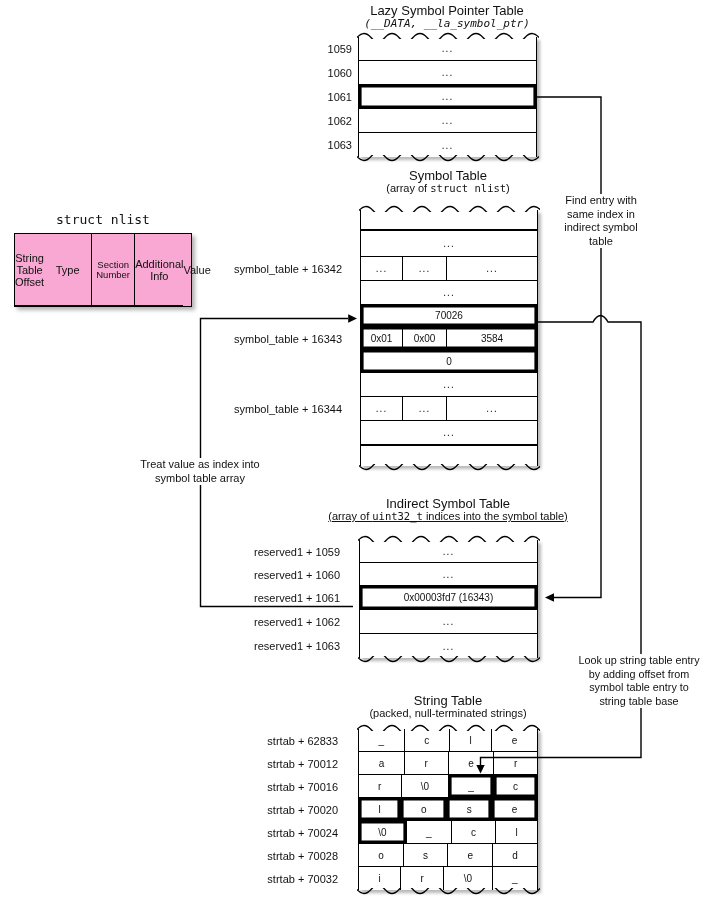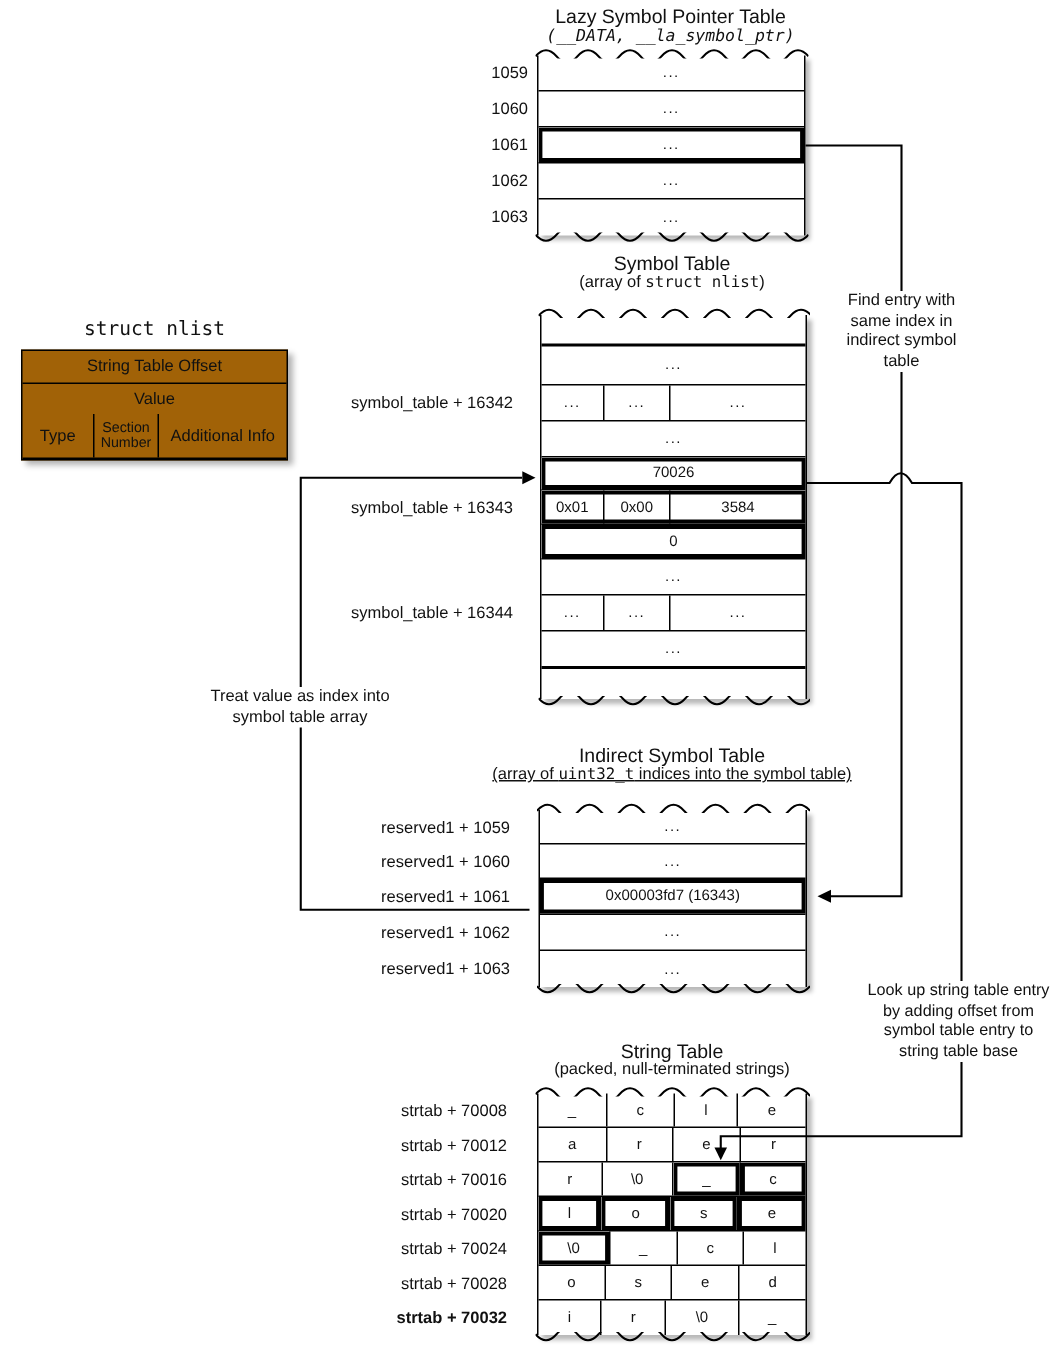--- a/index.html
+++ b/index.html
@@ -30,22 +30,22 @@
   .cell { flex:1 1 auto; display:flex; align-items:center; justify-content:center; font-size:10px; box-sizing:border-box; }
   .cell.b { border-right:1.2px solid #000; }
   .cell.hlc { box-shadow: inset 0 0 0 2.6px #000; }
   .dots { font-size:10px; letter-spacing:1px; }
   .wave { position:absolute; left:-1.5px; overflow:hidden; z-index:5; }
   .wave path { fill:none; stroke:#000; stroke-width:1.3; }
 
   
   #nlist-box {
     position:absolute; left:14px; top:233px; width:178px; height:74px;
-    border:1.6px solid #000; background:#a16207; box-shadow:3px 3px 4px rgba(0,0,0,0.3);
-    display:flex; flex-direction:column; z-index:4; box-sizing:border-box;
+    border:1.6px solid #000; background:#f9a8d4; box-shadow:3px 3px 4px rgba(0,0,0,0.3);
+    display:flex; flex-direction:row; z-index:4; box-sizing:border-box;
   }
   #nlist-box .nrow { display:flex; border-bottom:1.2px solid #000; flex:1 1 auto; }
   #nlist-box .nrow.last { border-bottom:none; }
   #nlist-box .ncell { display:flex; align-items:center; justify-content:center; font-size:11px; text-align:center; box-sizing:border-box; }
   #nlist-box .small { font-size:9.5px; line-height:10px; }
 
   
   .note { position:absolute; background:#fff; text-align:center; font-size:11px; line-height:13.5px; z-index:20; }
 
   #connectors { position:absolute; left:0; top:0; z-index:15; pointer-events:none; }
@@ -64,31 +64,31 @@
     <polygon points="357,318.5 348.2,314.2 348.2,322.8"></polygon>
     <path d="M538,322 H593 Q600.5,309 608,322 H641 V757.5 H480.5 V765.5"></path>
     <polygon points="480.5,773.5 476.3,765 484.7,765"></polygon>
   </svg>
 
   <div class="title mono" style="left:23px; top:213px; width:160px;">struct nlist</div>
   <div id="nlist-box">
     <div class="nrow">
       <div class="ncell" style="flex:1">String Table Offset</div>
     </div>
-    <div class="nrow last">
-      <div class="ncell" style="flex:1">Value</div>
-    </div>
     <div class="nrow">
       <div class="ncell" style="flex:0 0 48px; border-right:1.2px solid #000;">Type</div>
       <div class="ncell small" style="flex:0 0 43px; border-right:1.2px solid #000; flex-direction:column;">
         <span>Section</span>
         <span>Number</span>
       </div>
       <div class="ncell" style="flex:1">Additional Info</div>
     </div>
+    <div class="nrow last">
+      <div class="ncell" style="flex:1">Value</div>
+    </div>
   </div>
 
   <div class="title" style="left:322px; top:4px; width:250px;">Lazy Symbol Pointer Table</div>
   <div class="subtitle mono" style="left:322px; top:18px; width:250px;font-style:italic;">(__DATA, __la_symbol_ptr)</div>
 
   <div class="ttable" style="left:358px; top:37px; width:179px; height:120px;">
     <svg class="wave" style="top:-7px" width="182" height="9">
         <path d="M0,7.5 q7,-8 14,0 t14,0 t14,0 t14,0 t14,0 t14,0 t14,0 t14,0 t14,0 t14,0 t14,0 t14,0 t14,0"></path>
       </svg>
     <div class="rows">
@@ -256,27 +256,27 @@
         <div class="cell b">i</div>
         <div class="cell b">r</div>
         <div class="cell b">\0</div>
         <div class="cell">_</div>
       </div>
     </div>
     <svg class="wave" style="bottom:-7px" width="183" height="9">
         <path d="M0,1.5 q7,8 14,0 t14,0 t14,0 t14,0 t14,0 t14,0 t14,0 t14,0 t14,0 t14,0 t14,0 t14,0 t14,0 t14,0"></path>
       </svg>
   </div>
-  <div class="rlabel" style="left:208px; top:734px; width:130px;">strtab + 70008</div>
+  <div class="rlabel" style="left:208px; top:734px; width:130px;">strtab + 62833</div>
   <div class="rlabel" style="left:208px; top:757px; width:130px;">strtab + 70012</div>
   <div class="rlabel" style="left:208px; top:780px; width:130px;">strtab + 70016</div>
   <div class="rlabel" style="left:208px; top:803px; width:130px;">strtab + 70020</div>
   <div class="rlabel" style="left:208px; top:826px; width:130px;">strtab + 70024</div>
   <div class="rlabel" style="left:208px; top:849px; width:130px;">strtab + 70028</div>
-  <div class="rlabel" style="left:208px; top:872px; width:130px;font-weight:bold;">strtab + 70032</div>
+  <div class="rlabel" style="left:208px; top:872px; width:130px;">strtab + 70032</div>
 
   <div class="note" style="left:546px; top:194px; width:110px;">
     <div>Find entry with</div>
     <div>same index in</div>
     <div>indirect symbol</div>
     <div>table</div>
   </div>
   <div class="note" style="left:120px; top:458px; width:160px;">
     <div>Treat value as index into</div>
     <div>symbol table array</div>

